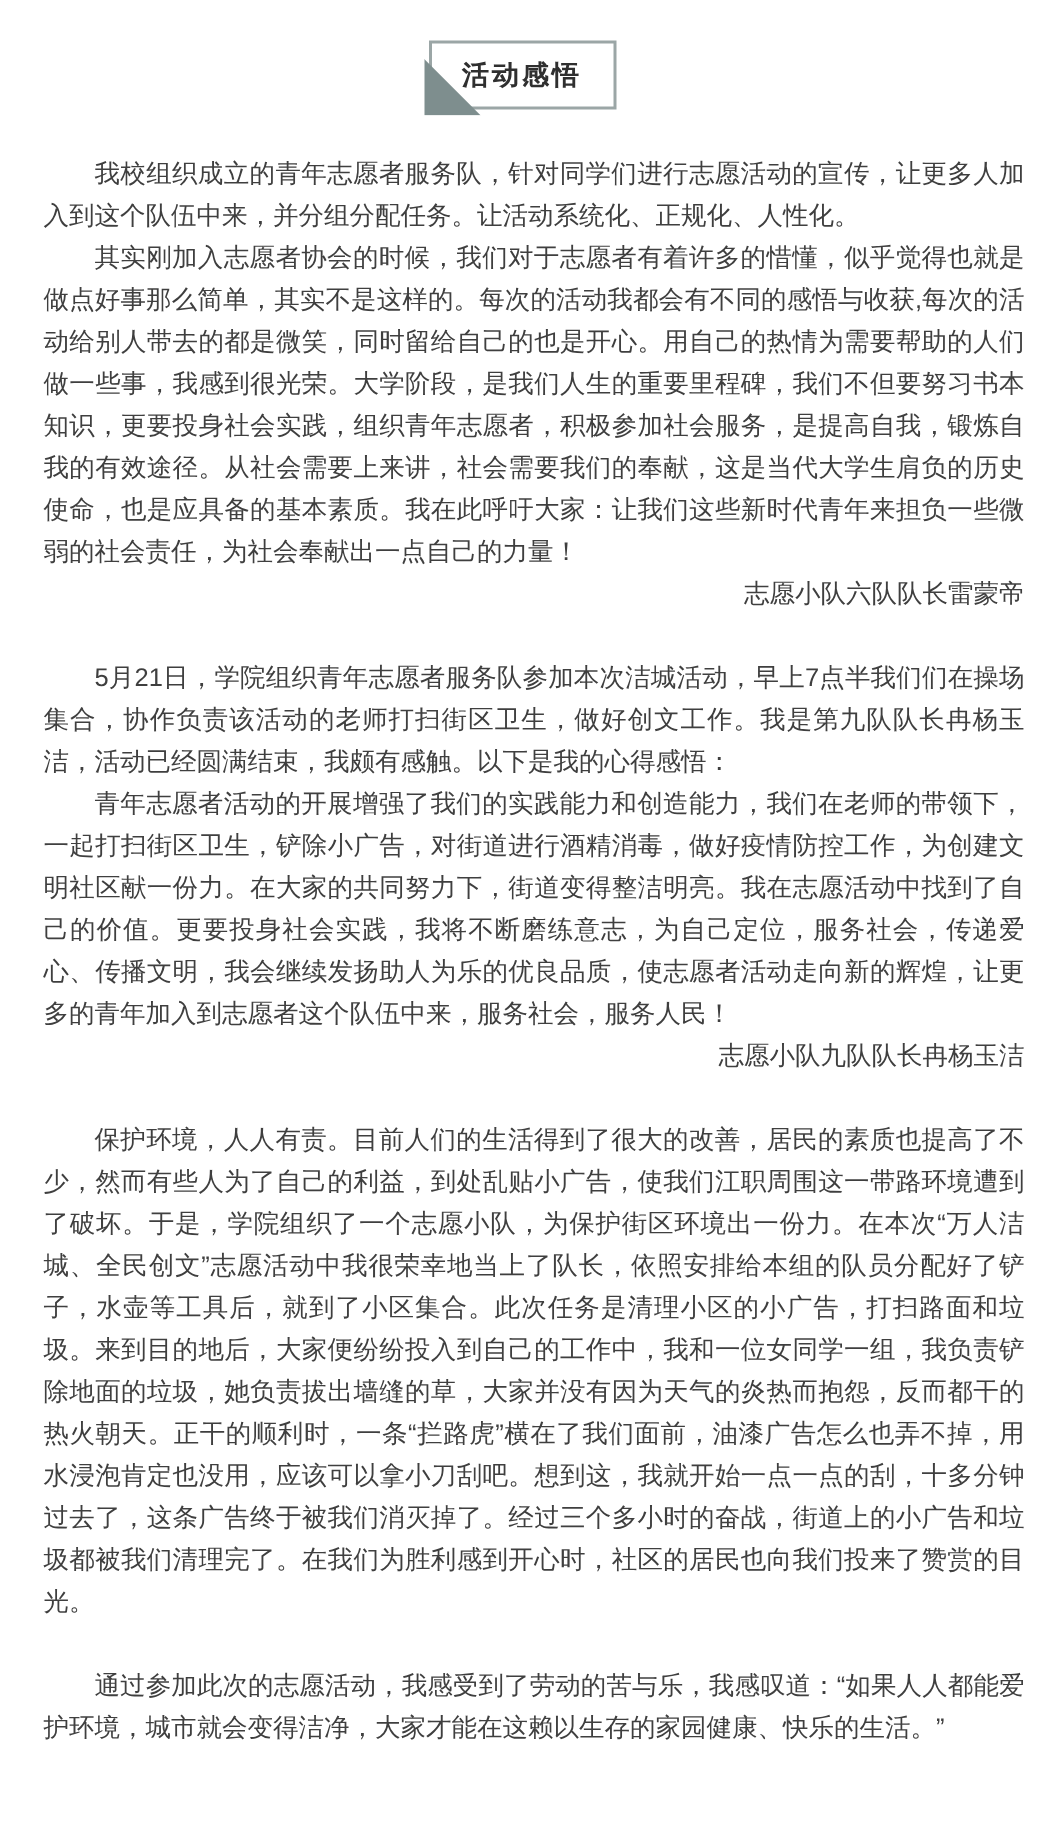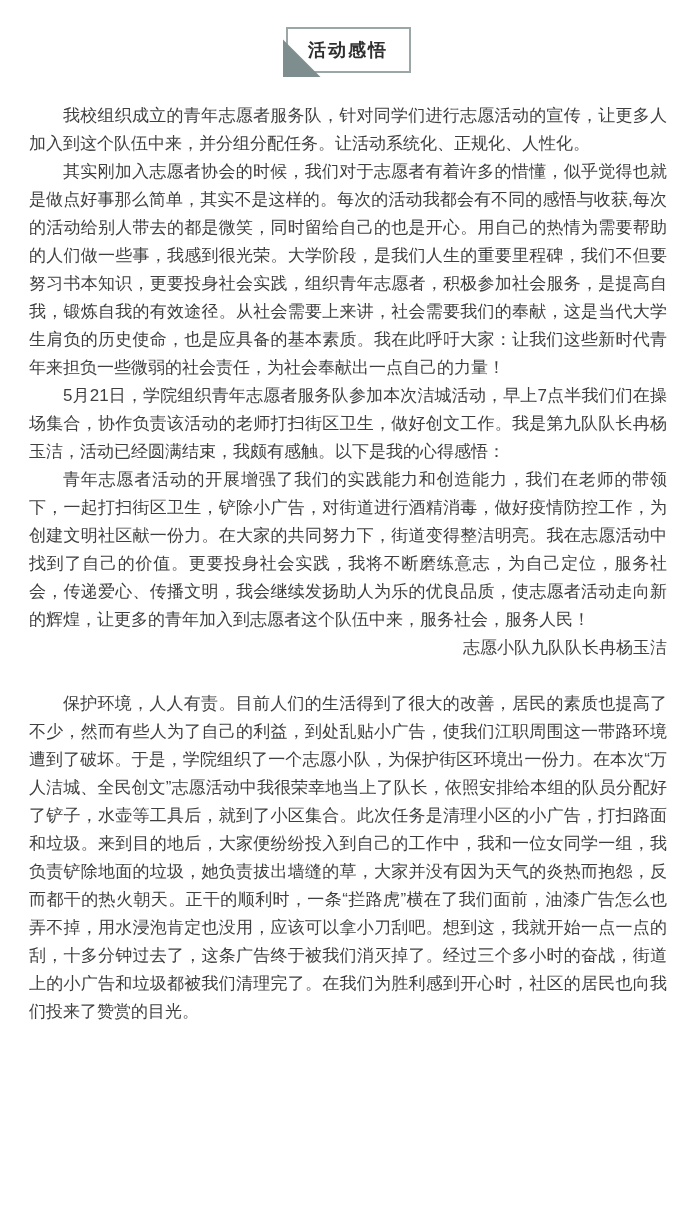--- a/index.html
+++ b/index.html
@@ -39,21 +39,21 @@
     clip-path: polygon(0 0, 0 100%, 100% 100%);
   }
   .title-text {
     font-size: 18px;
     font-weight: 600;
     letter-spacing: 2px;
     color: #2f2f2f;
     white-space: nowrap;
   }
   main {
-    padding: 29px 29px 0 29px;
+    padding: 29px 13px 0 29px;
   }
   .para {
     margin: 0;
     font-size: 17px;
     line-height: 28px;
     text-align: justify;
     text-indent: 2em;
     word-break: break-all;
     color: #3f3f3f;
   }
@@ -79,25 +79,27 @@
     <span class="corner-flag"></span>
     <span class="title-text">活动感悟</span>
   </div>
 </header>
 
 <main>
 
   <section>
     <p class="para">我校组织成立的青年志愿者服务队，针对同学们进行志愿活动的宣传，让更多人加入到这个队伍中来，并分组分配任务。让活动系统化、正规化、人性化。</p>
     <p class="para">其实刚加入志愿者协会的时候，我们对于志愿者有着许多的惜懂，似乎觉得也就是做点好事那么简单，其实不是这样的。每次的活动我都会有不同的感悟与收获,每次的活动给别人带去的都是微笑，同时留给自己的也是开心。用自己的热情为需要帮助的人们做一些事，我感到很光荣。大学阶段，是我们人生的重要里程碑，我们不但要努习书本知识，更要投身社会实践，组织青年志愿者，积极参加社会服务，是提高自我，锻炼自我的有效途径。从社会需要上来讲，社会需要我们的奉献，这是当代大学生肩负的历史使命，也是应具备的基本素质。我在此呼吁大家：让我们这些新时代青年来担负一些微弱的社会责任，为社会奉献出一点自己的力量！</p>
+    <p class="signature">志愿小队六队队长雷蒙帝</p>
   </section>
 
   <section>
     <p class="para">5月21日，学院组织青年志愿者服务队参加本次洁城活动，早上7点半我们们在操场集合，协作负责该活动的老师打扫街区卫生，做好创文工作。我是第九队队长冉杨玉洁，活动已经圆满结束，我颇有感触。以下是我的心得感悟：</p>
     <p class="para">青年志愿者活动的开展增强了我们的实践能力和创造能力，我们在老师的带领下，一起打扫街区卫生，铲除小广告，对街道进行酒精消毒，做好疫情防控工作，为创建文明社区献一份力。在大家的共同努力下，街道变得整洁明亮。我在志愿活动中找到了自己的价值。更要投身社会实践，我将不断磨练意志，为自己定位，服务社会，传递爱心、传播文明，我会继续发扬助人为乐的优良品质，使志愿者活动走向新的辉煌，让更多的青年加入到志愿者这个队伍中来，服务社会，服务人民！</p>
     <p class="signature">志愿小队九队队长冉杨玉洁</p>
   </section>
 
   <section>
     <p class="para">保护环境，人人有责。目前人们的生活得到了很大的改善，居民的素质也提高了不少，然而有些人为了自己的利益，到处乱贴小广告，使我们江职周围这一带路环境遭到了破坏。于是，学院组织了一个志愿小队，为保护街区环境出一份力。在本次“万人洁城、全民创文”志愿活动中我很荣幸地当上了队长，依照安排给本组的队员分配好了铲子，水壶等工具后，就到了小区集合。此次任务是清理小区的小广告，打扫路面和垃圾。来到目的地后，大家便纷纷投入到自己的工作中，我和一位女同学一组，我负责铲除地面的垃圾，她负责拔出墙缝的草，大家并没有因为天气的炎热而抱怨，反而都干的热火朝天。正干的顺利时，一条“拦路虎”横在了我们面前，油漆广告怎么也弄不掉，用水浸泡肯定也没用，应该可以拿小刀刮吧。想到这，我就开始一点一点的刮，十多分钟过去了，这条广告终于被我们消灭掉了。经过三个多小时的奋战，街道上的小广告和垃圾都被我们清理完了。在我们为胜利感到开心时，社区的居民也向我们投来了赞赏的目光。</p>
+    <p class="para gap-top">通过参加此次的志愿活动，我感受到了劳动的苦与乐，我感叹道：“如果人人都能爱护环境，城市就会变得洁净，大家才能在这赖以生存的家园健康、快乐的生活。”</p>
   </section>
 
 </main>
 
 </body></html>

